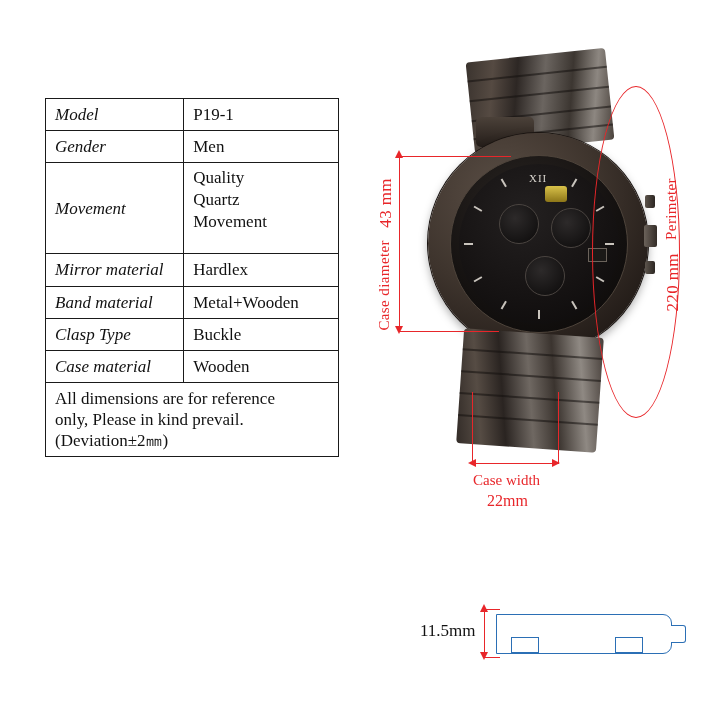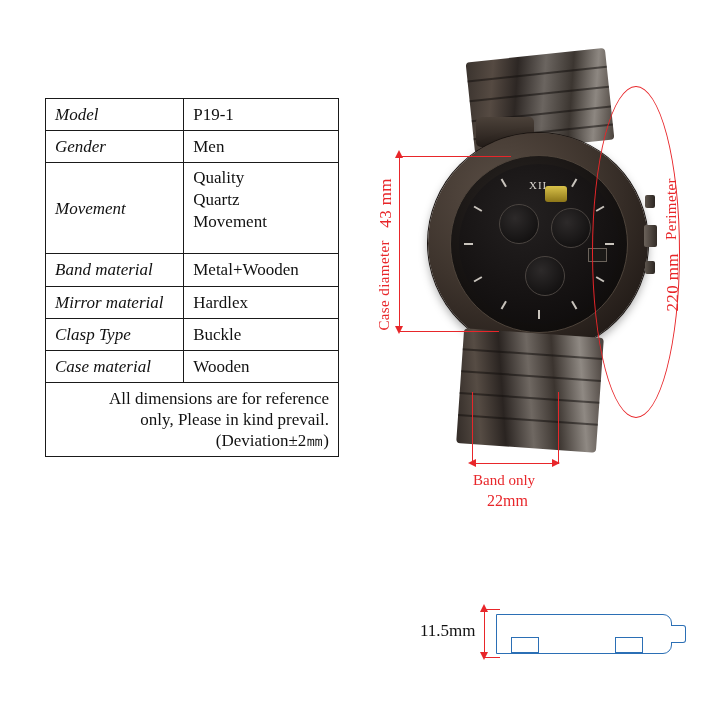--- a/index.html
+++ b/index.html
@@ -47,21 +47,20 @@
     padding-top: 4px;
     padding-bottom: 20px;
   }
   .note-cell {
     border: 1px solid #1a1a1a;
     color: #e8262a;
     font-size: 16.5px;
     line-height: 1.35;
     padding: 6px 9px 8px 9px;
     white-space: pre-line;
-    text-align: right;
   }
 
   
   .watch-area {
     position: absolute;
     left: 392px;
     top: 55px;
     width: 300px;
     height: 400px;
   }
@@ -148,21 +147,21 @@
     position: absolute;
     background: #c9c4bd;
     width: 2px;
     height: 9px;
     left: 79px;
     top: 5px;
     transform-origin: 1px 75px;
   }
   .roman {
     position: absolute;
-    left: 70px; top: 15px;
+    left: 70px; top: 8px;
     color: #d8d4cd;
     font-size: 11px;
     letter-spacing: 1px;
   }
   .date-win {
     position: absolute;
     right: 12px; top: 84px;
     width: 17px; height: 12px;
     background: #1b1917;
     border: 1px solid #6b635b;
@@ -304,26 +303,26 @@
       <td class="key">Gender</td>
       <td class="val">Men</td>
     </tr>
     <tr>
       <td class="key">Movement</td>
       <td class="val multi">Quality
 Quartz
 Movement</td>
     </tr>
     <tr>
+      <td class="key">Mirror material</td>
+      <td class="val">Hardlex</td>
+    </tr>
+    <tr>
       <td class="key">Band material</td>
       <td class="val">Metal+Wooden</td>
-    </tr>
-    <tr>
-      <td class="key">Mirror material</td>
-      <td class="val">Hardlex</td>
     </tr>
     <tr>
       <td class="key">Clasp Type</td>
       <td class="val">Buckle</td>
     </tr>
     <tr>
       <td class="key">Case material</td>
       <td class="val">Wooden</td>
     </tr>
     <tr>
@@ -394,21 +393,21 @@
 <div class="perimeter-ellipse"></div>
 <div class="lbl lbl-vert" style="left:663px; top:178px;">Perimeter</div>
 <div class="lbl lbl-vert" style="left:663px; top:253px; font-size:17px;">220 mm</div>
 
 <div class="anno">
   <div class="ln v-line" style="left:472px; top:392px; height:72px;"></div>
   <div class="ln v-line" style="left:558px; top:392px; height:72px;"></div>
   <div class="ln h-line" style="left:472px; top:463px; width:86px;"></div>
   <div class="arrow ar-left" style="left:468px; top:459px;"></div>
   <div class="arrow ar-right" style="left:552px; top:459px;"></div>
-  <div class="lbl" style="left:473px; top:472px;">Band only</div>
+  <div class="lbl" style="left:473px; top:472px;">Case width</div>
   <div class="lbl" style="left:487px; top:492px; font-size:16px;">22mm</div>
 </div>
 
 <div class="thickness-area">
 
   <div class="case-profile">
     <div class="prof-notch pn1"></div>
     <div class="prof-notch pn2"></div>
     <div class="prof-tab"></div>
   </div>

